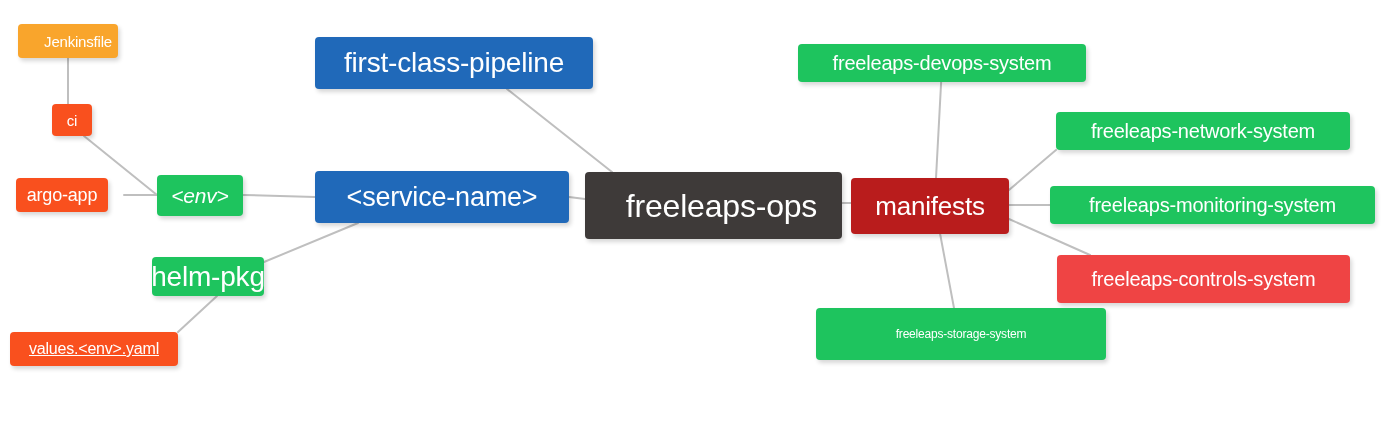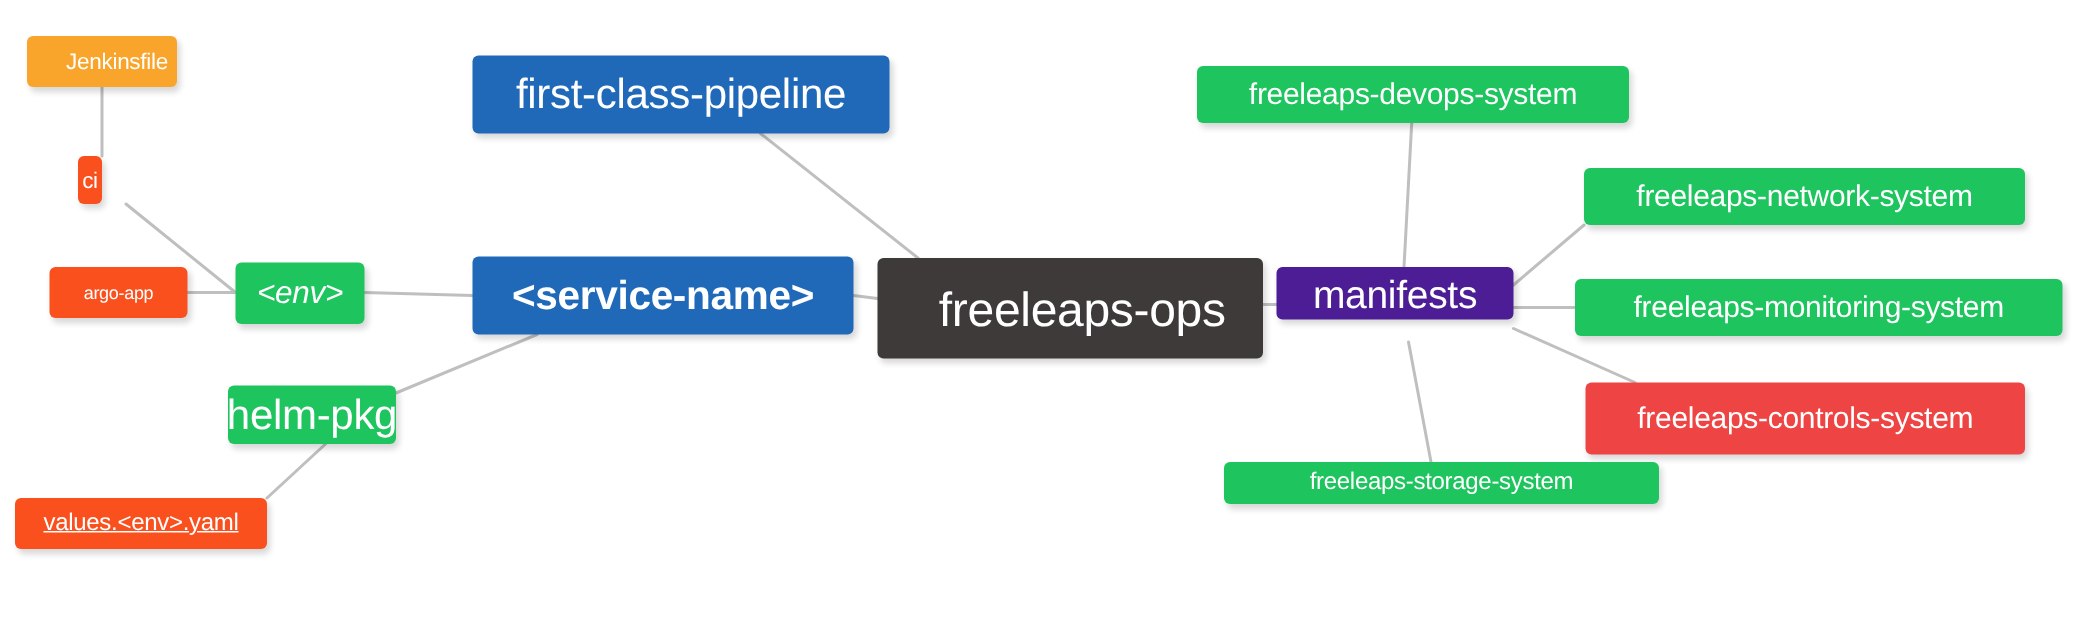--- a/index.html
+++ b/index.html
@@ -55,28 +55,28 @@
       <line x1="569" y1="197" x2="585" y2="199" stroke="#bfbfbf" stroke-width="2" stroke-linecap="round"></line>
       <line x1="842" y1="203" x2="851" y2="203" stroke="#bfbfbf" stroke-width="2" stroke-linecap="round"></line>
       <line x1="936" y1="178" x2="942" y2="66" stroke="#bfbfbf" stroke-width="2" stroke-linecap="round"></line>
       <line x1="1009" y1="190" x2="1056" y2="150" stroke="#bfbfbf" stroke-width="2" stroke-linecap="round"></line>
       <line x1="1009" y1="205" x2="1050" y2="205" stroke="#bfbfbf" stroke-width="2" stroke-linecap="round"></line>
       <line x1="1009" y1="219" x2="1090" y2="255" stroke="#bfbfbf" stroke-width="2" stroke-linecap="round"></line>
       <line x1="939" y1="228" x2="954" y2="308" stroke="#bfbfbf" stroke-width="2" stroke-linecap="round"></line>
     </svg>
   <div id="node-layer">
       <div class="node" style="left: 18px; top: 24px; width: 100px; height: 34px; background: rgb(249, 165, 44); font-size: 15px; color: rgb(255, 255, 255); padding-left: 20px;">Jenkinsfile</div>
-      <div class="node" style="left: 52px; top: 104px; width: 16px; height: 32px; background: rgb(249, 80, 30); font-size: 15px; color: rgb(255, 255, 255);">ci</div>
-      <div class="node" style="left: 33px; top: 178px; width: 92px; height: 34px; background: rgb(249, 80, 30); font-size: 12px; color: rgb(255, 255, 255);">argo-app</div>
+      <div class="node" style="left: 52px; top: 104px; width: 40px; height: 32px; background: rgb(249, 80, 30); font-size: 15px; color: rgb(255, 255, 255);">ci</div>
+      <div class="node" style="left: 16px; top: 178px; width: 92px; height: 34px; background: rgb(249, 80, 30); font-size: 18px; color: rgb(255, 255, 255);">argo-app</div>
       <div class="node" style="left: 157px; top: 175px; width: 86px; height: 41px; background: rgb(30, 196, 94); font-size: 21px; color: rgb(255, 255, 255); font-style: italic;">&lt;env&gt;</div>
       <div class="node" style="left: 152px; top: 257px; width: 112px; height: 39px; background: rgb(30, 196, 94); font-size: 28px; color: rgb(255, 255, 255);">helm-pkg</div>
       <div class="node" style="left: 10px; top: 332px; width: 168px; height: 34px; background: rgb(249, 80, 30); font-size: 16px; color: rgb(255, 255, 255); text-decoration: underline;">values.&lt;env&gt;.yaml</div>
       <div class="node" style="left: 315px; top: 37px; width: 278px; height: 52px; background: rgb(32, 105, 185); font-size: 28px; color: rgb(255, 255, 255);">first-class-pipeline</div>
-      <div class="node" style="left: 315px; top: 171px; width: 254px; height: 52px; background: rgb(32, 105, 185); font-size: 27px; color: rgb(255, 255, 255); font-weight: bold;">&lt;service-name&gt;</div>
+      <div class="node" style="left: 315px; top: 171px; width: 254px; height: 52px; background: rgb(32, 105, 185); font-size: 27px; color: rgb(255, 255, 255);">&lt;service-name&gt;</div>
       <div class="node" style="left: 585px; top: 172px; width: 257px; height: 67px; background: rgb(62, 58, 57); font-size: 32px; color: rgb(255, 255, 255); padding-left: 16px;">freeleaps-ops</div>
-      <div class="node" style="left: 851px; top: 178px; width: 158px; height: 35px; background: #4c1d95; font-size: 26px; color: rgb(255, 255, 255);">manifests</div>
+      <div class="node" style="left: 851px; top: 178px; width: 158px; height: 56px; background: #b91c1c; font-size: 26px; color: rgb(255, 255, 255);">manifests</div>
       <div class="node" style="left: 798px; top: 28px; width: 288px; height: 38px; background: rgb(30, 196, 94); font-size: 20px; color: rgb(255, 255, 255); margin-top: 16px;">freeleaps-devops-system</div>
       <div class="node" style="left: 1056px; top: 112px; width: 294px; height: 38px; background: rgb(30, 196, 94); font-size: 20px; color: rgb(255, 255, 255);">freeleaps-network-system</div>
       <div class="node" style="left: 1050px; top: 186px; width: 325px; height: 38px; background: rgb(30, 196, 94); font-size: 20px; color: rgb(255, 255, 255);">freeleaps-monitoring-system</div>
       <div class="node" style="left: 1057px; top: 255px; width: 293px; height: 48px; background: #ef4444; font-size: 20px; color: rgb(255, 255, 255);">freeleaps-controls-system</div>
-      <div class="node" style="left: 816px; top: 308px; width: 290px; height: 28px; background: rgb(30, 196, 94); font-size: 16px; color: rgb(255, 255, 255);">freeleaps-storage-system</div>
+      <div class="node" style="left: 816px; top: 308px; width: 290px; height: 52px; background: rgb(30, 196, 94); font-size: 12px; color: rgb(255, 255, 255);">freeleaps-storage-system</div>
     </div>
 </div>
 
 </body></html>

